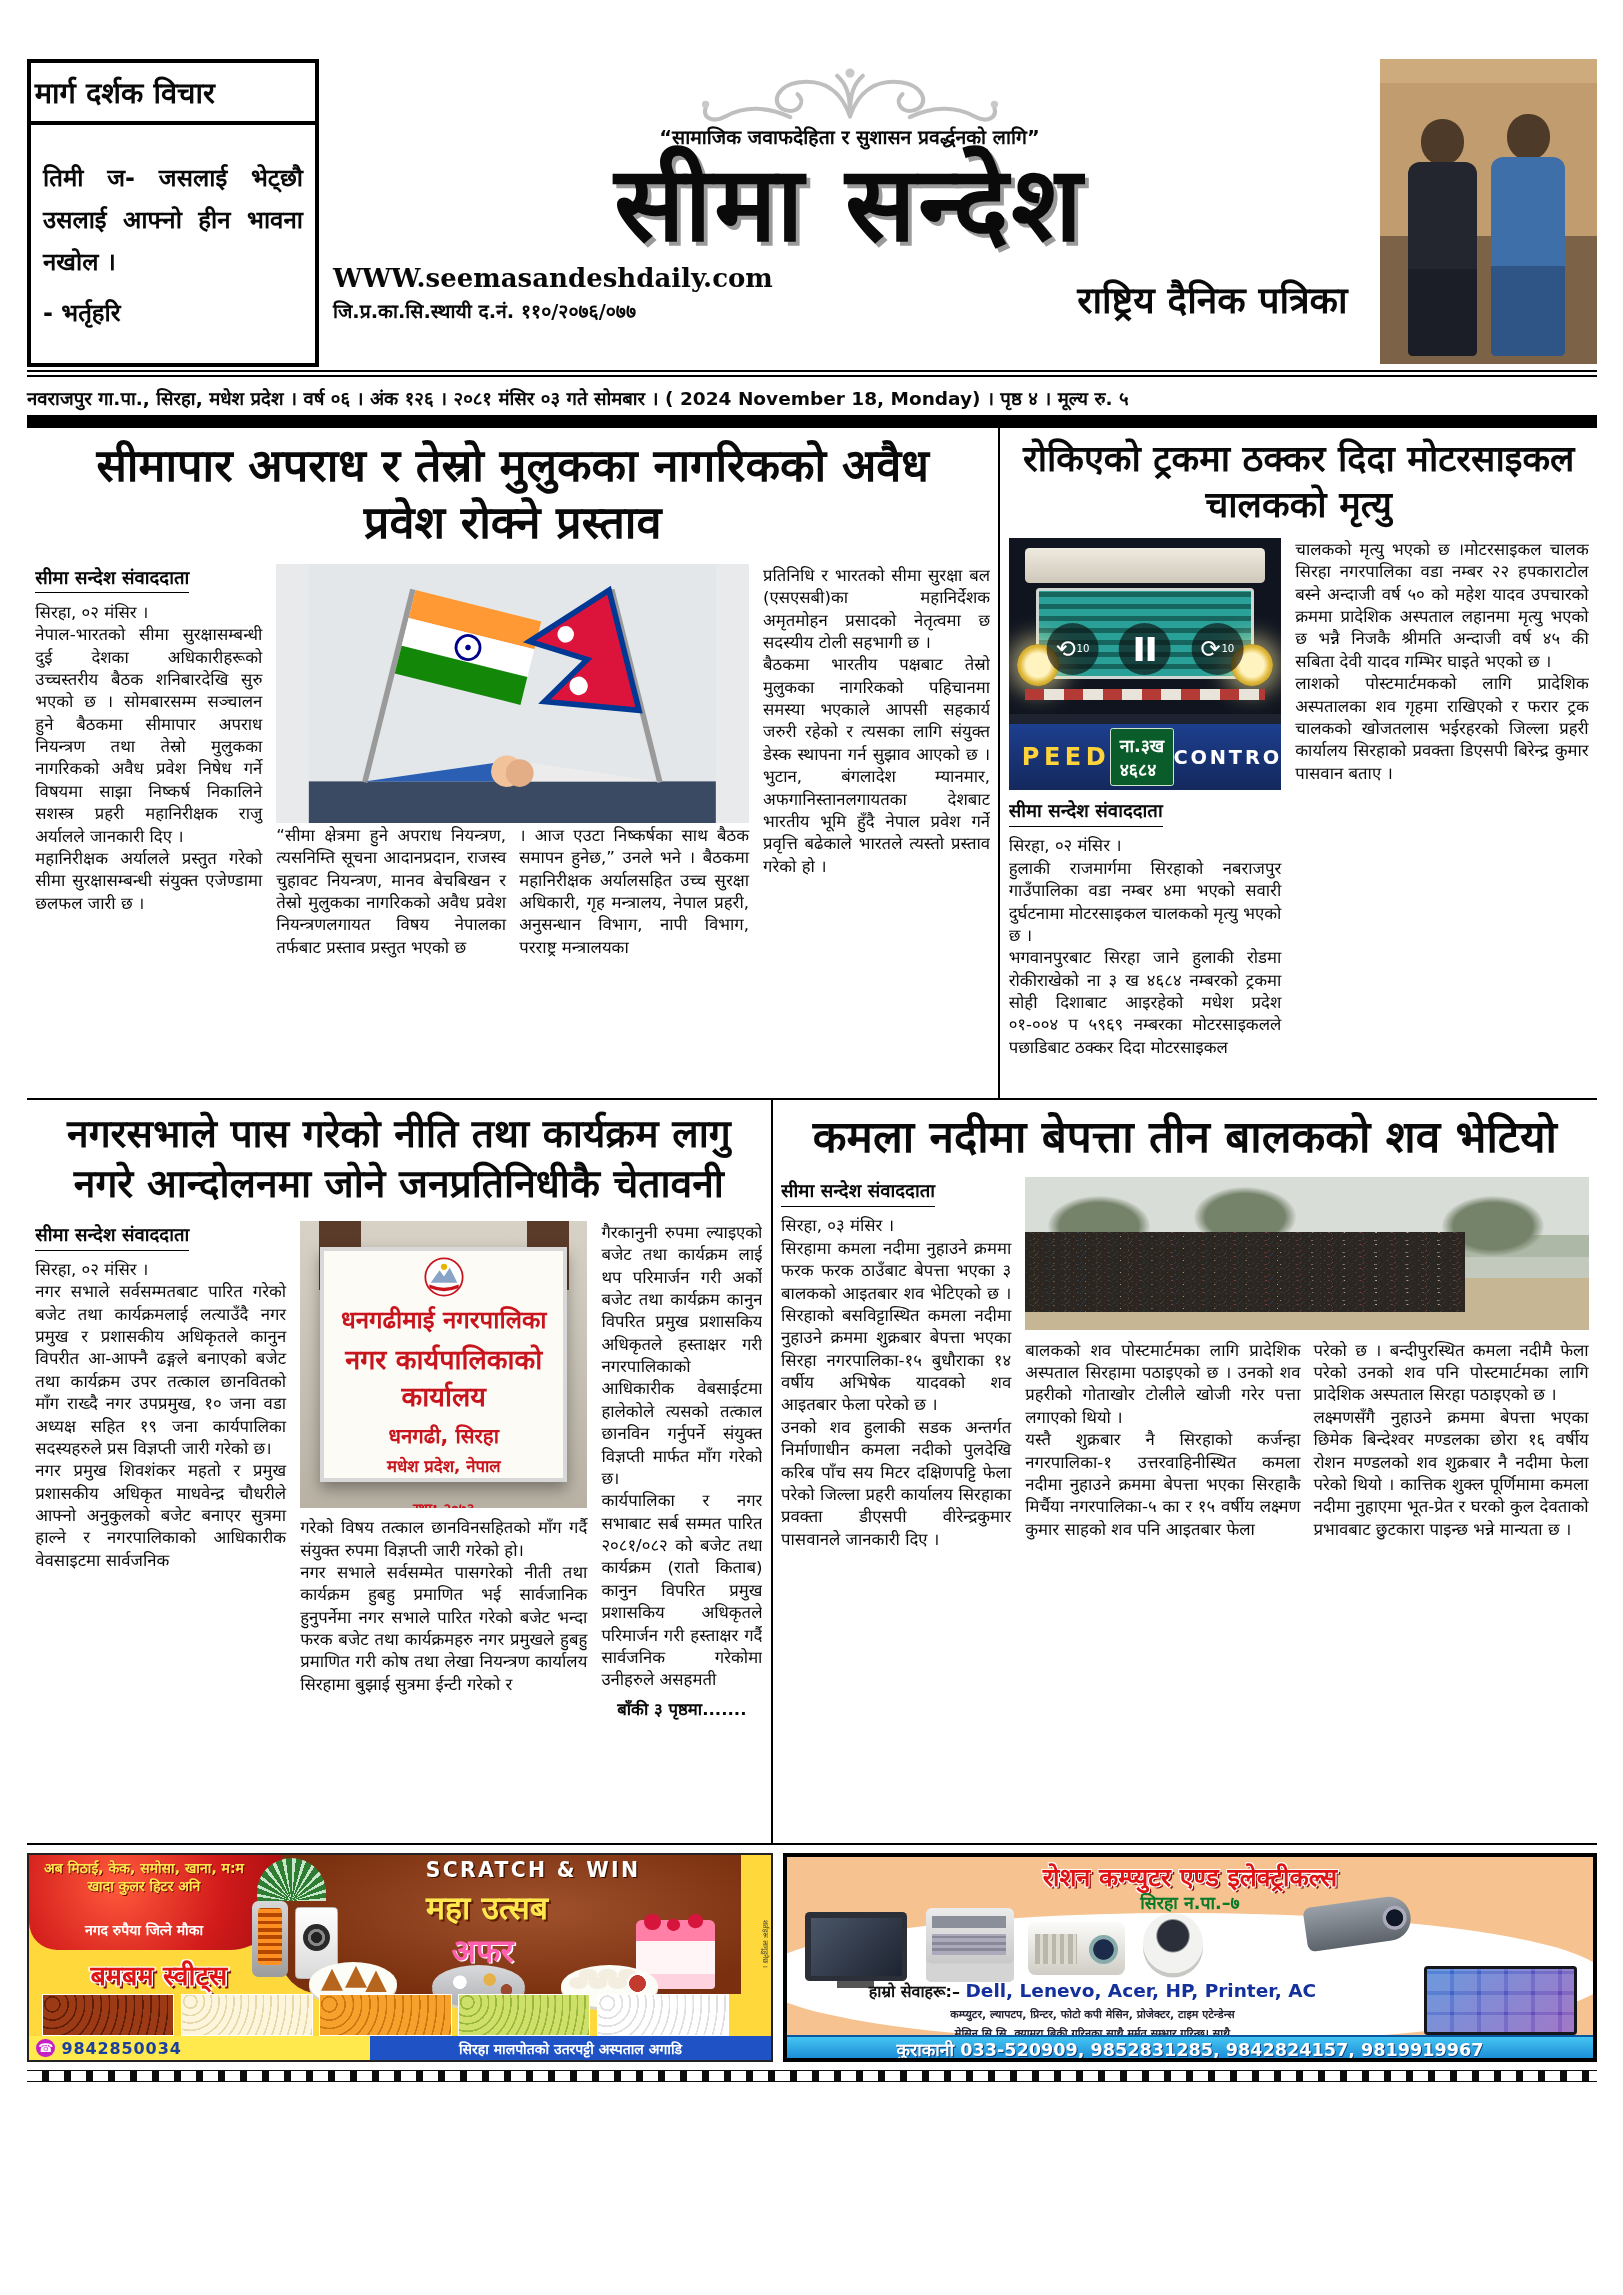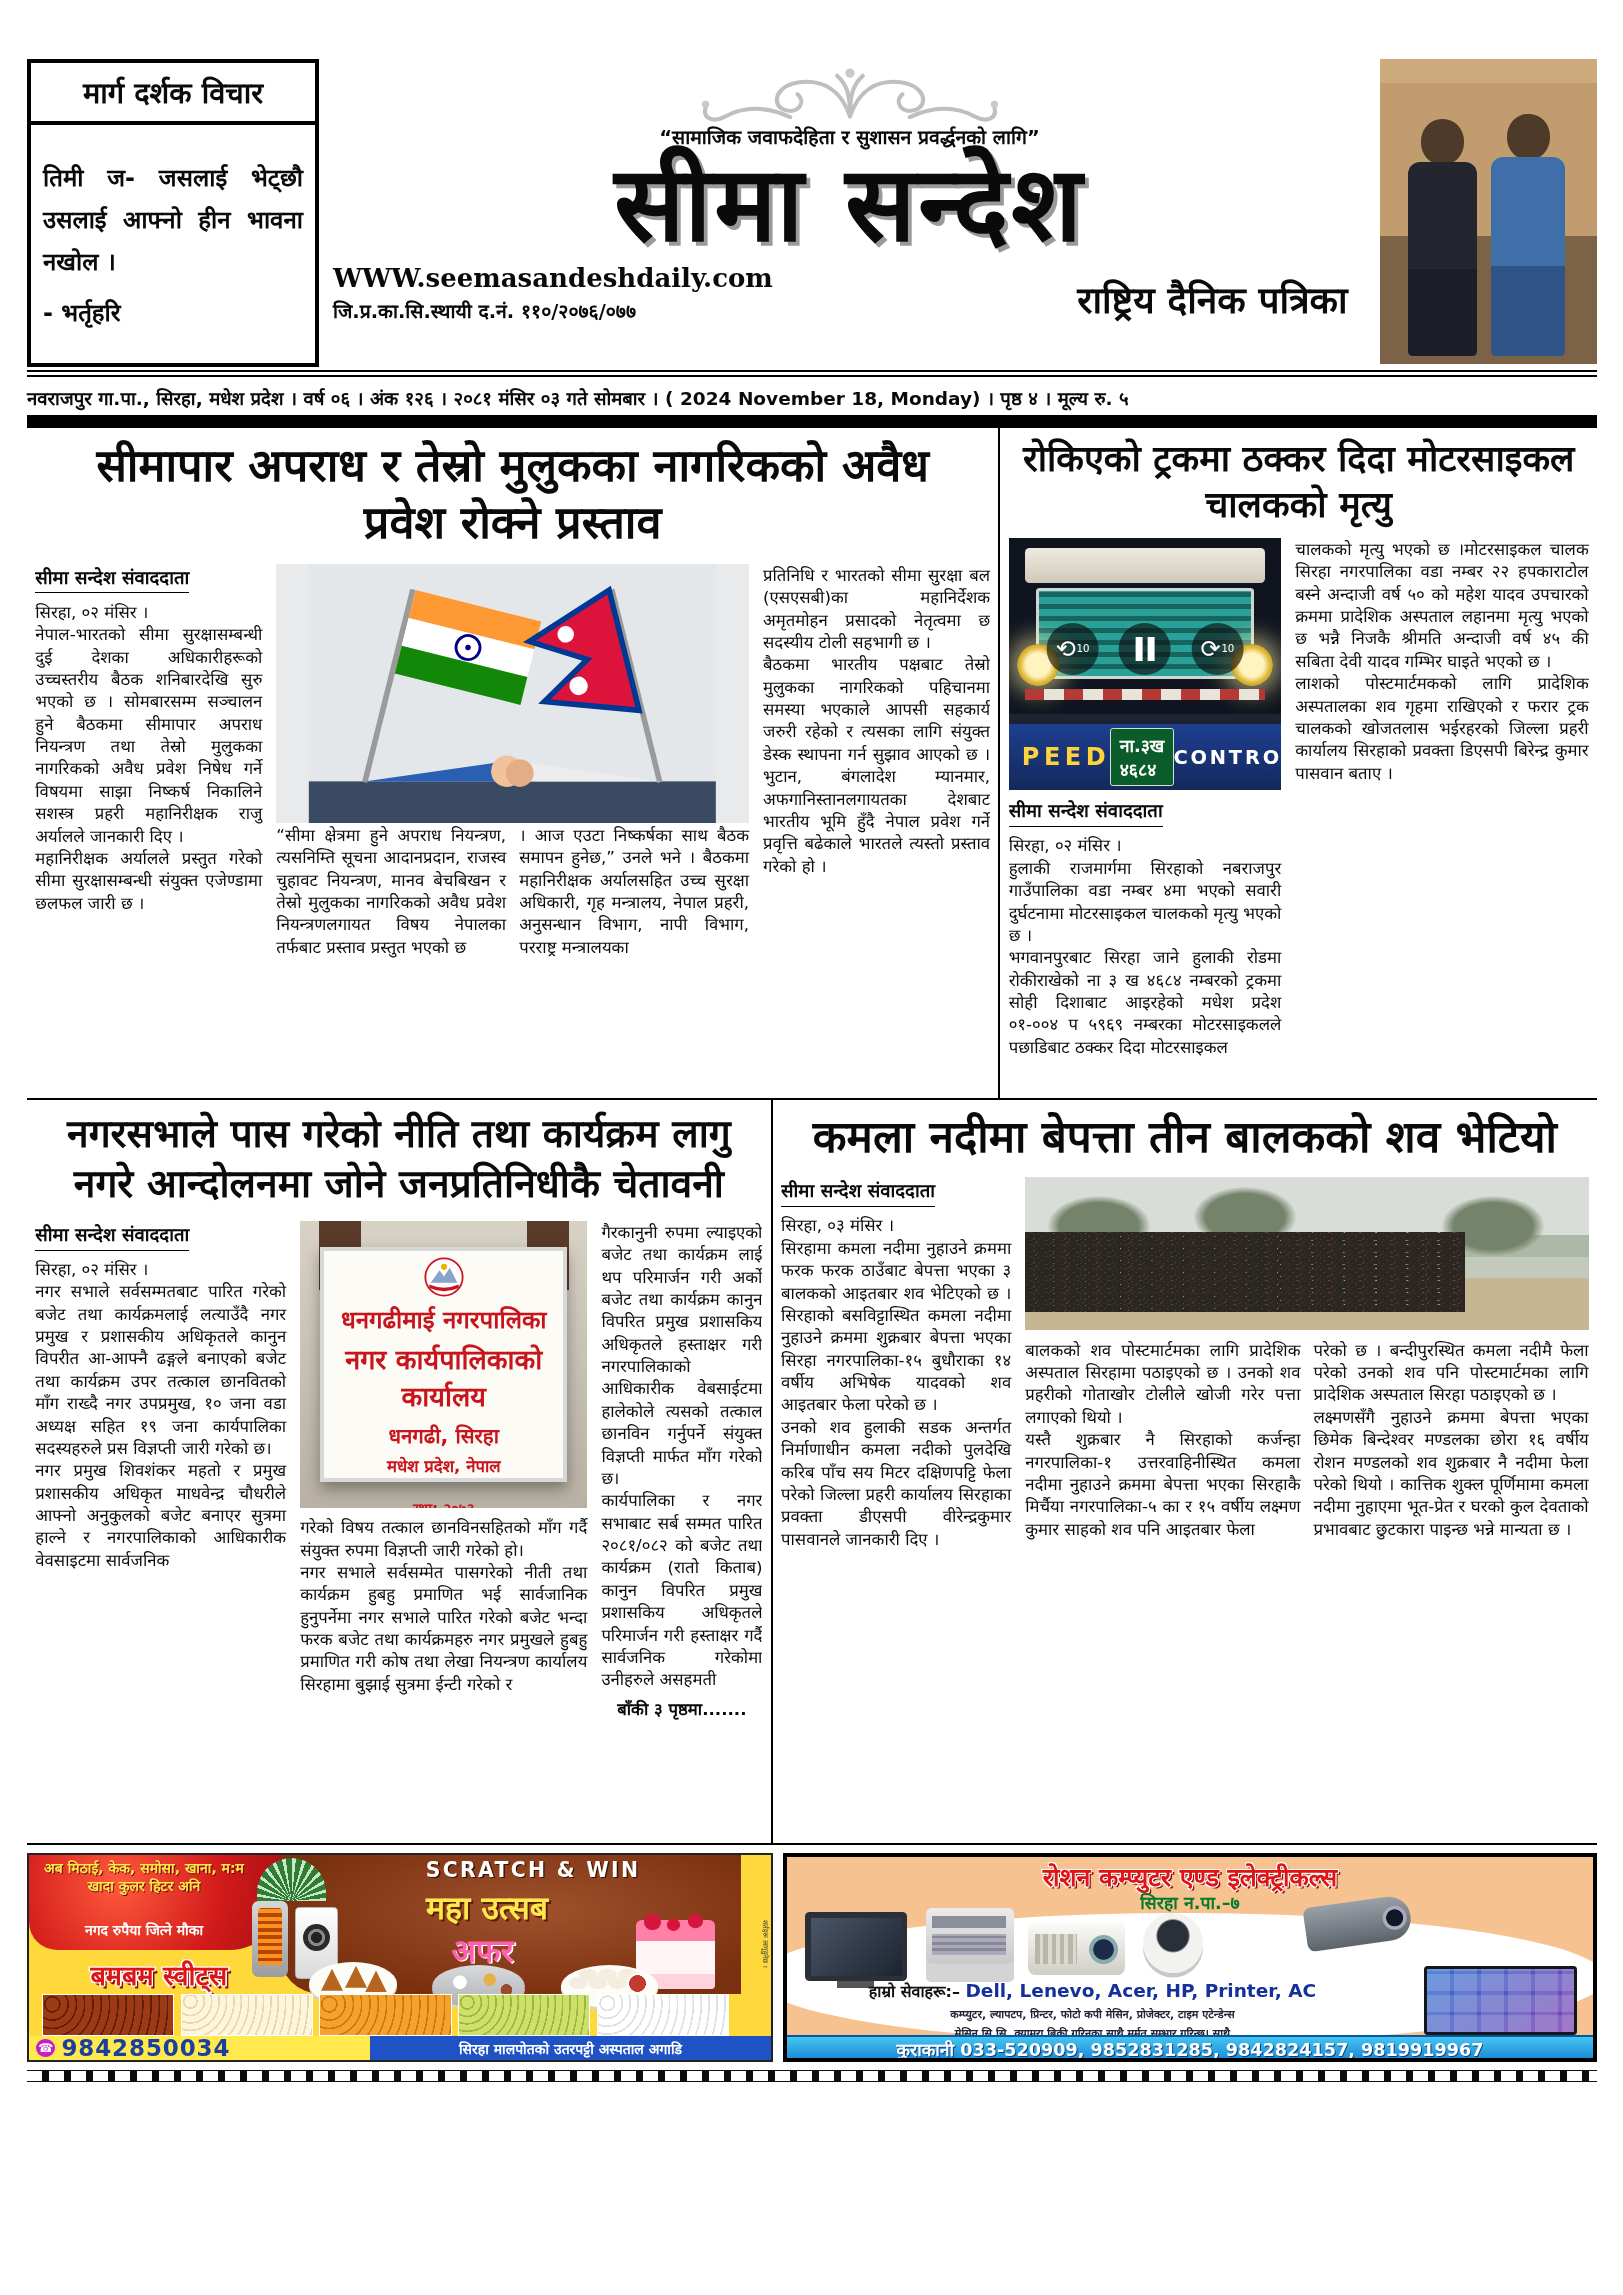--- a/index.html
+++ b/index.html
@@ -4,21 +4,21 @@
 <style>
   * { margin:0; padding:0; box-sizing:border-box; }
   html,body { background:#e9e9e9; }
   body { font-family:"DejaVu Sans","Liberation Sans",sans-serif; color:#0a0a0a; }
   .page { width:1624px; height:2295px; background:#fff; position:relative; margin:0 auto; overflow:hidden; }
   .inner { position:absolute; left:27px; right:27px; top:59px; }
 
   
   .header-row { display:flex; gap:9.3px; height:308px; }
   .quote-box { width:292px; border:4.2px solid #000; display:flex; flex-direction:column; background:#fff; }
-  .qb-title { font-size:29px; font-weight:800; text-align:center; padding:9.3px 3.7px; border-bottom:4.2px solid #000; }
+  .qb-title { font-size:29px; font-weight:800; text-align:left; padding:9.3px 3.7px; border-bottom:4.2px solid #000; }
   .qb-body { padding:32px 12px 9.3px 12px; }
   .qb-quote { font-size:24px; font-weight:600; line-height:1.75; text-align:justify; white-space:pre-line; }
   .qb-author { font-size:24px; font-weight:600; margin-top:12px; }
   .masthead { flex:1; text-align:center; position:relative; padding-top:2.8px; }
   .ornament { display:block; margin:0 auto; width:352px; height:69px; opacity:.85; }
   .slogan { font-size:19.4px; font-weight:700; margin-top:-8.3px; }
   .mast-title { font-size:104px; font-weight:800; line-height:1.05; letter-spacing:2.8px; text-shadow:3.7px 3.7px 0 #9a9a9a; }
   .mast-bottom { display:flex; justify-content:space-between; align-items:flex-end; margin-top:4.6px; padding:0 4.6px; }
   .mast-web { font-family:"DejaVu Serif","Liberation Serif",serif; font-size:26px; font-weight:800; }
   .mast-reg { font-size:19.4px; font-weight:700; margin-top:3.7px; text-align:left; }
@@ -132,21 +132,21 @@
   .sw-strip { position:absolute; left:13px; top:139px; width:687px; height:42px; display:flex; gap:6.5px; }
   .sw-th { flex:1; border:1.4px solid #fff; }
   .th1 { background:repeating-radial-gradient(circle at 9.3px 9.3px,#9c3a16 0 6.5px,#5f1d07 7px 8.3px); }
   .th2 { background:repeating-radial-gradient(circle at 8.3px 6.5px,#fdf6dc 0 5.6px,#e6d8a8 6px 7.4px); }
   .th3 { background:repeating-radial-gradient(circle at 9.3px 9.3px,#f6a12c 0 6.5px,#c87711 7px 8.3px); }
   .th4 { background:repeating-radial-gradient(circle at 8.3px 7.4px,#cfe06a 0 5.6px,#9ab83a 6px 7.4px); }
   .th5 { background:repeating-radial-gradient(circle at 9.3px 8.3px,#ffffff 0 6px,#e0e0e0 6.5px 7.9px),#d44; }
   .sw-bar { position:absolute; left:0; bottom:0; width:100%; height:24px; display:flex; }
   .sw-phone { width:46%; background:#ffe94d; display:flex; align-items:center; gap:6.5px; padding-left:7.4px; }
   .phone-ic { width:18.5px; height:18.5px; border-radius:50%; background:#c520c5; color:#fff; font-size:12px; display:flex; align-items:center; justify-content:center; }
-  .sw-num { color:#1a3f9e; font-weight:800; font-size:23px; letter-spacing:0.9px; }
+  .sw-num { color:#1a3f9e; font-weight:800; font-size:16px; letter-spacing:0.9px; }
   .sw-addr { flex:1; background:#1f53c5; color:#fff; font-weight:800; font-size:14px; display:flex; align-items:center; justify-content:center; }
   .sw-terms { position:absolute; right:0.9px; top:65px; writing-mode:vertical-rl; font-size:7px; color:#333; }
 
   .ad-computer { flex:1; background:#f6c28f; border:4.6px solid #000; }
   .cmp-oval { position:absolute; left:-32px; top:56px; width:851px; height:130px; background:#fff; border-radius:50%; }
   .cmp-title { position:absolute; left:0; top:1.9px; width:100%; text-align:center; color:#e01414; font-weight:800; font-size:25px; text-shadow:0.9px 0.9px 0 #fff,-0.9px -0.9px 0 #fff,0.9px -0.9px 0 #fff,-0.9px 0.9px 0 #fff,2.3px 2.3px 0 #8e0d0d; }
   .cmp-loc { position:absolute; left:0; top:33px; width:100%; text-align:center; color:#0a7a2a; font-weight:800; font-size:17.6px; }
   .cmp-monitor { position:absolute; left:18.5px; top:55px; width:102px; height:69px; background:#2b2f38; border-radius:4.6px; }
   .cmp-monitor i { position:absolute; inset:5.6px; background:linear-gradient(135deg,#4a5668,#1d2330); display:block; }
   .cmp-monitor u { position:absolute; left:32px; bottom:-6.5px; width:37px; height:6.5px; background:#555; display:block; }

